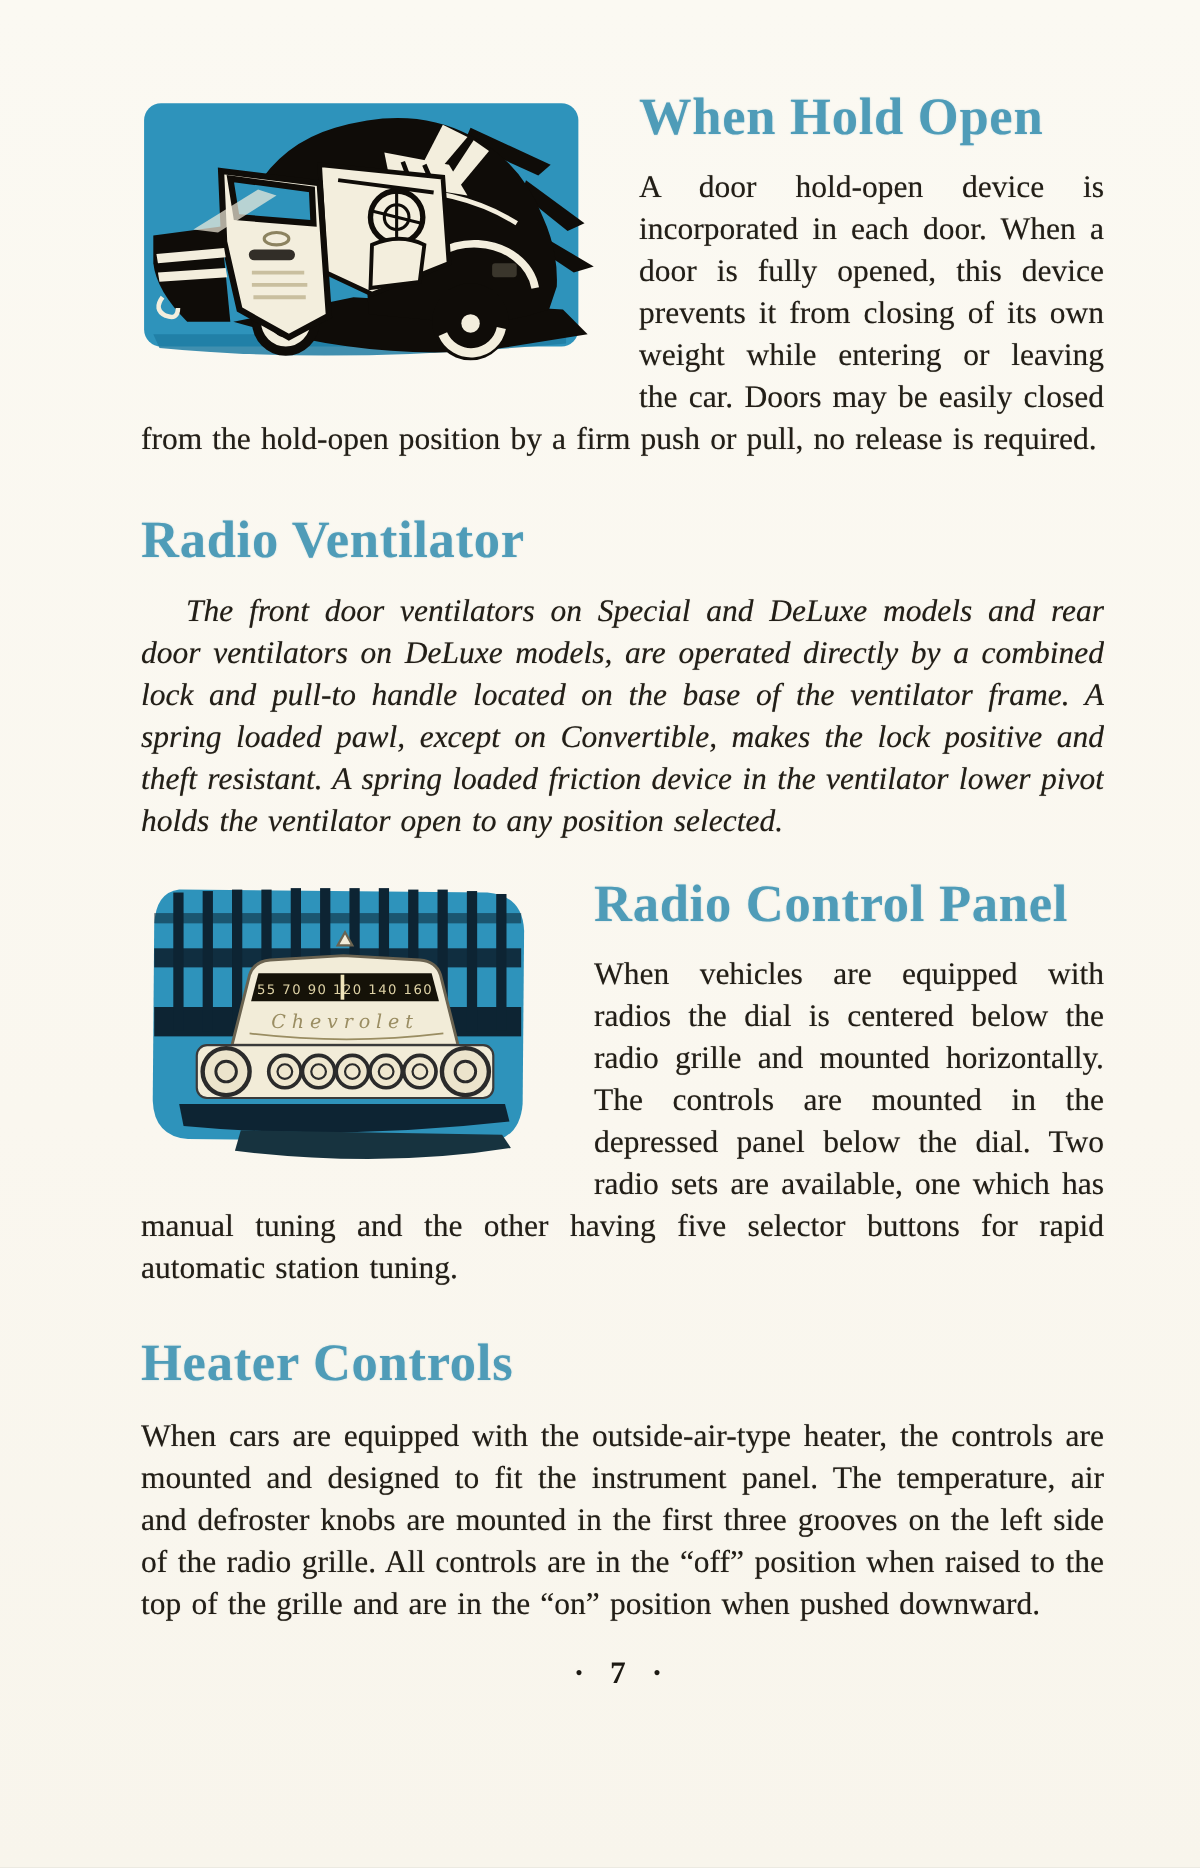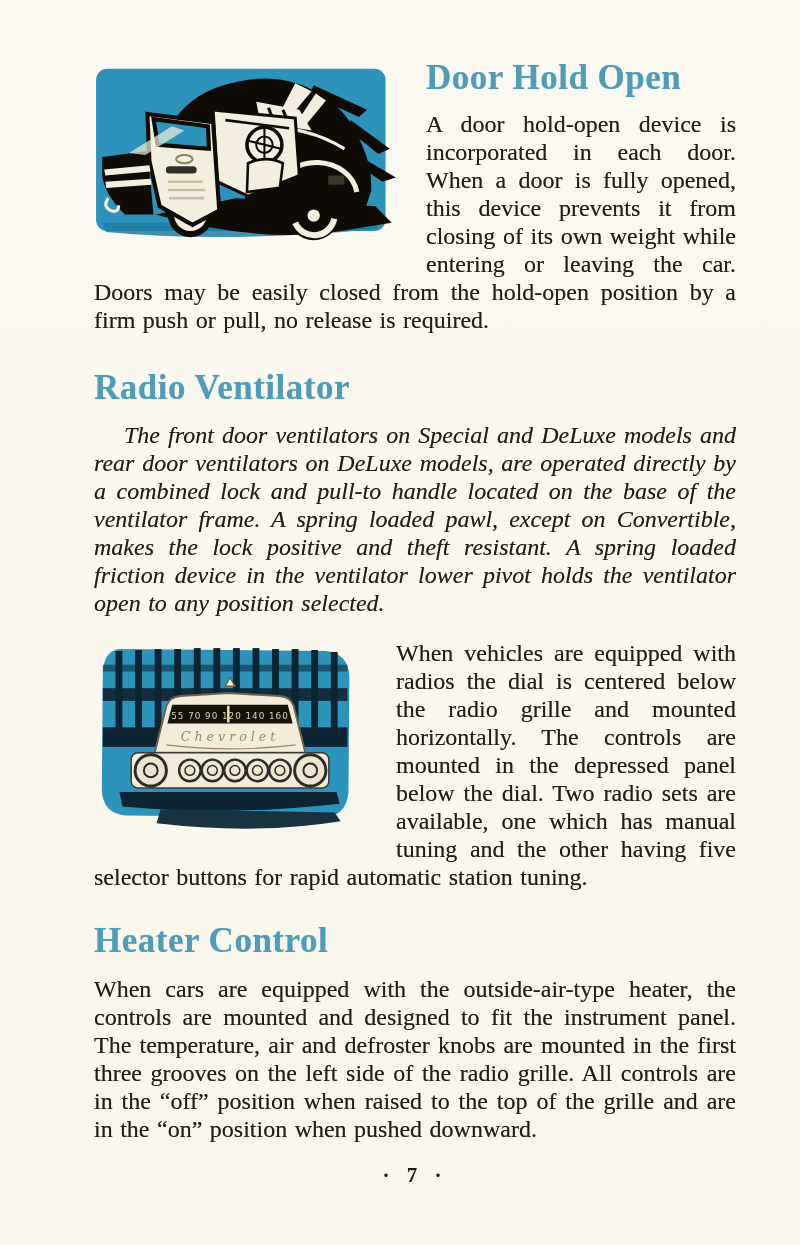--- a/index.html
+++ b/index.html
@@ -18,21 +18,21 @@
     font-family:"Liberation Serif",serif;
     font-weight:bold;
     font-size:35px;
     line-height:1.15;
     color:#4f9cb8;
     margin:0 0 12px 0;
     letter-spacing:0.5px;
     text-shadow:0 0 1px rgba(79,156,184,.45);
   }
   p.body{
-    font-size:24px;
+    font-size:21px;
     line-height:28px;
     text-align:justify;
     margin:0;
     word-spacing:1.5px;
     text-shadow:0 0 .5px rgba(30,25,15,.55);
   }
   p.body.indent{text-indent:30px;font-style:italic;}
   .fig{float:left;text-align:right;}
   .fig-car{width:308px;height:188px;margin:2px 24px 6px 0;}
   .fig-radio{width:274px;height:204px;margin:2px 28px 6px 0;}
@@ -99,21 +99,21 @@
         <rect x="70" y="103" width="30" height="7" rx="3.5" fill="#0f0c08" opacity=".85"></rect>
         <path d="M72 118 h34 M72 126 h36 M73 134 h34" stroke="#c9bf9f" stroke-width="2.5"></path>
         <ellipse cx="88" cy="96" rx="8" ry="4" fill="none" stroke="#8c8360" stroke-width="2"></ellipse>
 
         <path d="M8 94 L52 88 L58 150 L30 150 Q10 130 8 112 Z" fill="#0f0c08"></path>
         <path d="M10 106 l44 -4 1 6 -44 4 z M11 118 l44 -3 1 6 -44 3 z" fill="#f3eedd"></path>
         <path d="M14 134 q-6 8 2 12 q8 3 8 -5" fill="none" stroke="#f3eedd" stroke-width="3"></path>
         <path d="M34 90 L76 64 L88 68 L50 92 Z" fill="#f3eedd" opacity=".7"></path>
       </svg>
     </div>
-    <h1 class="sec-title">Door Hold Open</h1>
+    <h1 class="sec-title">When Hold Open</h1>
     <p class="body">A door hold-open device is incorporated in each door. When a door is fully opened, this device prevents it from closing of its own weight while entering or leaving the car. Doors may be easily closed from the hold-open position by a firm push or pull, no release is required.</p>
   </section>
 
   <section class="sec-ventilator">
     <h1 class="sec-title">Radio Ventilator</h1>
     <p class="body indent">The front door ventilators on Special and DeLuxe models and rear door ventilators on DeLuxe models, are operated directly by a combined lock and pull-to handle located on the base of the ventilator frame. A spring loaded pawl, except on Convertible, makes the lock positive and theft resistant. A spring loaded friction device in the ventilator lower pivot holds the ventilator open to any position selected.</p>
   </section>
 
   <section class="sec-radio">
     <div class="fig fig-radio">
@@ -169,25 +169,26 @@
             <circle cx="121" cy="130" r="5"></circle>
           <circle cx="144" cy="130" r="5"></circle>
             <circle cx="167" cy="130" r="5"></circle>
           <circle cx="190" cy="130" r="5"></circle>
         </g>
 
         <path d="M26 152 L248 152 L251 164 Q134 177 29 167 Z" fill="#0d2433"></path>
         <path d="M64 184 q102 12 188 -2 l-6 -9 -178 -3 z" fill="#17333f"></path>
       </svg>
     </div>
+    <h1 class="sec-title">Radio Control Panel</h1>
     <p class="body">When vehicles are equipped with radios the dial is centered below the radio grille and mounted horizontally. The controls are mounted in the depressed panel below the dial. Two radio sets are available, one which has manual tuning and the other having five selector buttons for rapid automatic station tuning.</p>
   </section>
 
   <section class="sec-heater">
-    <h1 class="sec-title">Heater Control</h1>
+    <h1 class="sec-title">Heater Controls</h1>
     <p class="body">When cars are equipped with the outside-air-type heater, the controls are mounted and designed to fit the instrument panel. The temperature, air and defroster knobs are mounted in the first three grooves on the left side of the radio grille. All controls are in the “off” position when raised to the top of the grille and are in the “on” position when pushed downward.</p>
   </section>
 
   <footer>
     <div class="page-number">· 7 ·</div>
   </footer>
 
 </div>
 
 </body></html>

